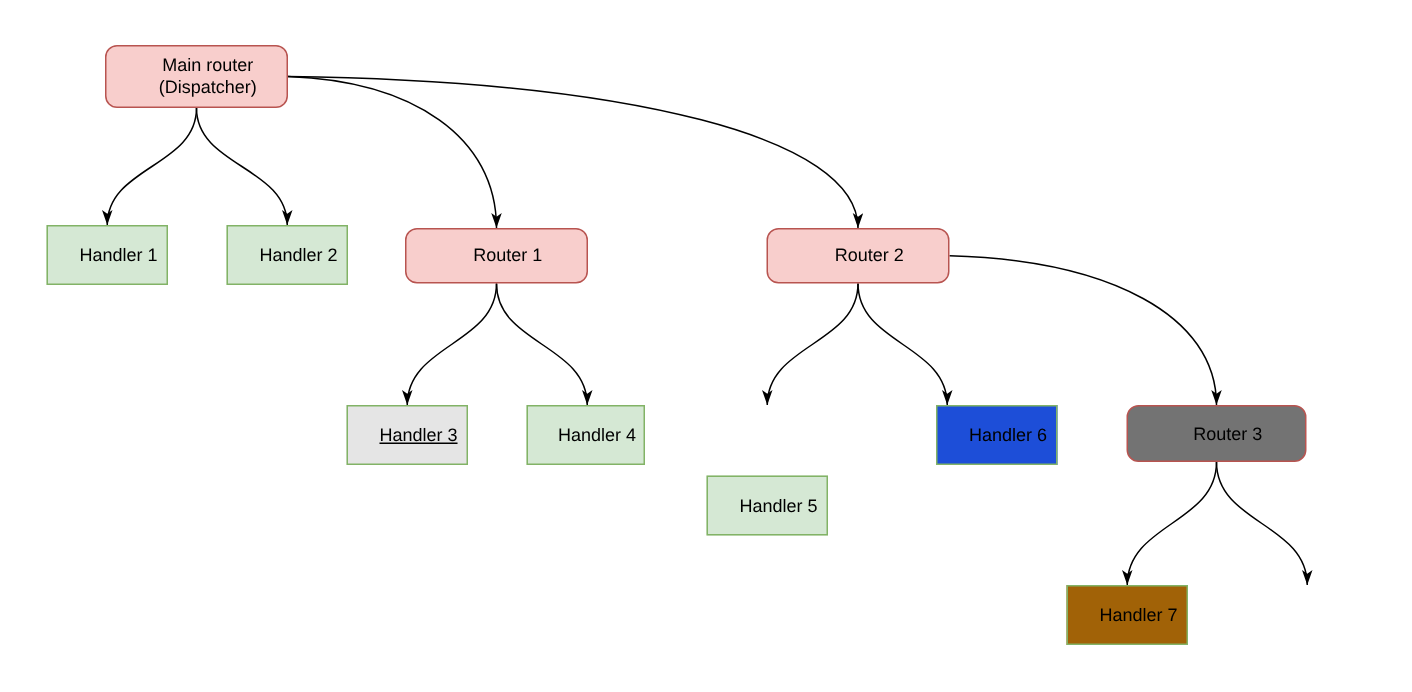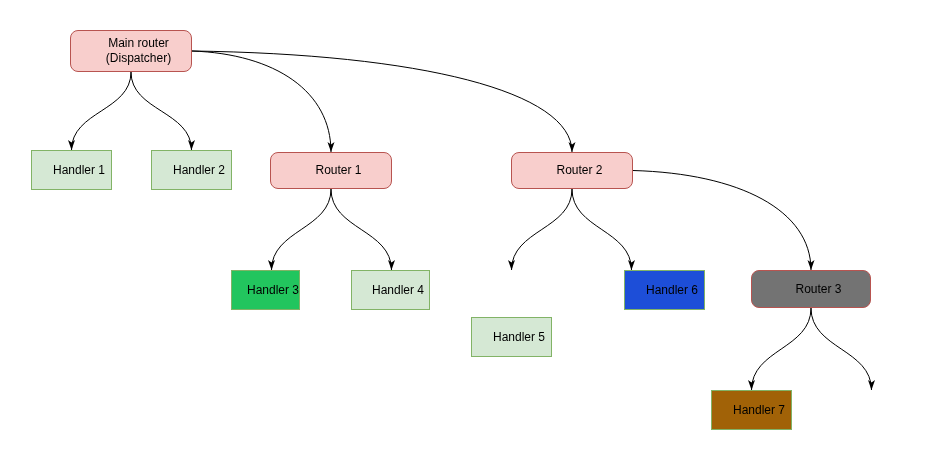--- a/index.html
+++ b/index.html
@@ -88,21 +88,21 @@
     </div>
     <div class="node router" style="left: 751px; top: 270px; width: 120px; height: 38px; background: #737373; border-color: rgb(184, 84, 80);">
       <div class="label-line">Router 3</div>
     </div>
     <div class="node handler" style="left: 31px; top: 150px; width: 81px; height: 40px; background: rgb(213, 232, 212); border-color: rgb(130, 179, 102);">
       <div class="label-line">Handler 1</div>
     </div>
     <div class="node handler" style="left: 151px; top: 150px; width: 81px; height: 40px; background: rgb(213, 232, 212); border-color: rgb(130, 179, 102);">
       <div class="label-line">Handler 2</div>
     </div>
-    <div class="node handler" style="left: 231px; top: 270px; width: 69px; height: 40px; background: #22c55e; border-color: rgb(130, 179, 102);">
+    <div class="node handler" style="left: 231px; top: 270px; width: 81px; height: 40px; background: #e5e5e5; border-color: rgb(130, 179, 102); text-decoration: underline;">
       <div class="label-line">Handler 3</div>
     </div>
     <div class="node handler" style="left: 351px; top: 270px; width: 79px; height: 40px; background: rgb(213, 232, 212); border-color: rgb(130, 179, 102);">
       <div class="label-line">Handler 4</div>
     </div>
     <div class="node handler" style="left: 471px; top: 270px; width: 81px; height: 40px; background: rgb(213, 232, 212); border-color: rgb(130, 179, 102); margin-top: 47px;">
       <div class="label-line">Handler 5</div>
     </div>
     <div class="node handler" style="left: 624px; top: 270px; width: 81px; height: 40px; background: #1d4ed8; border-color: rgb(130, 179, 102);">
       <div class="label-line">Handler 6</div>

